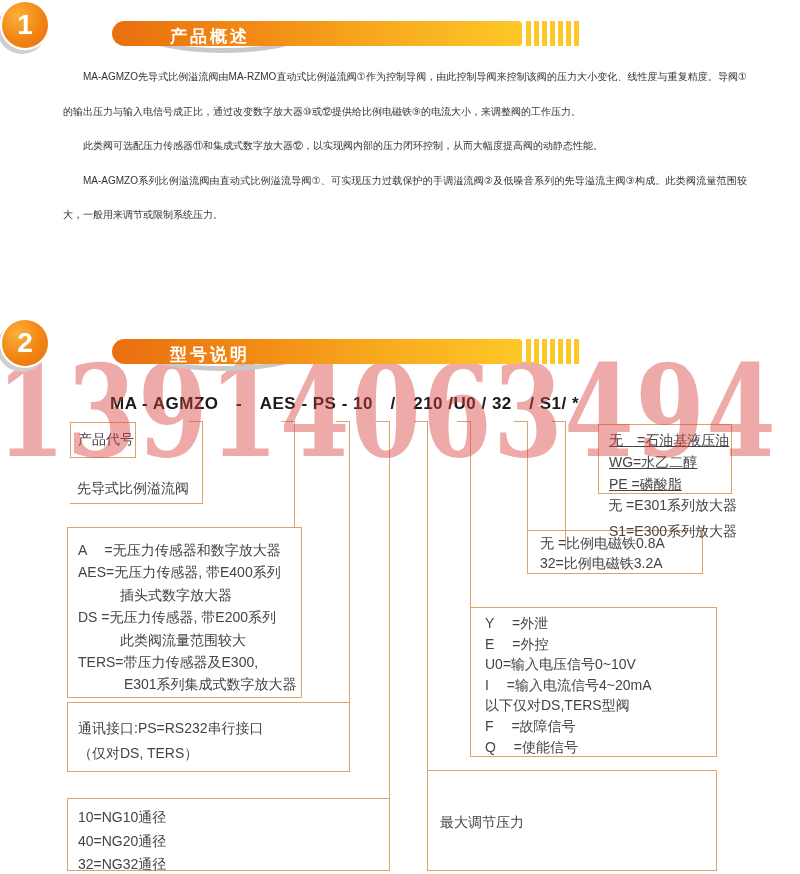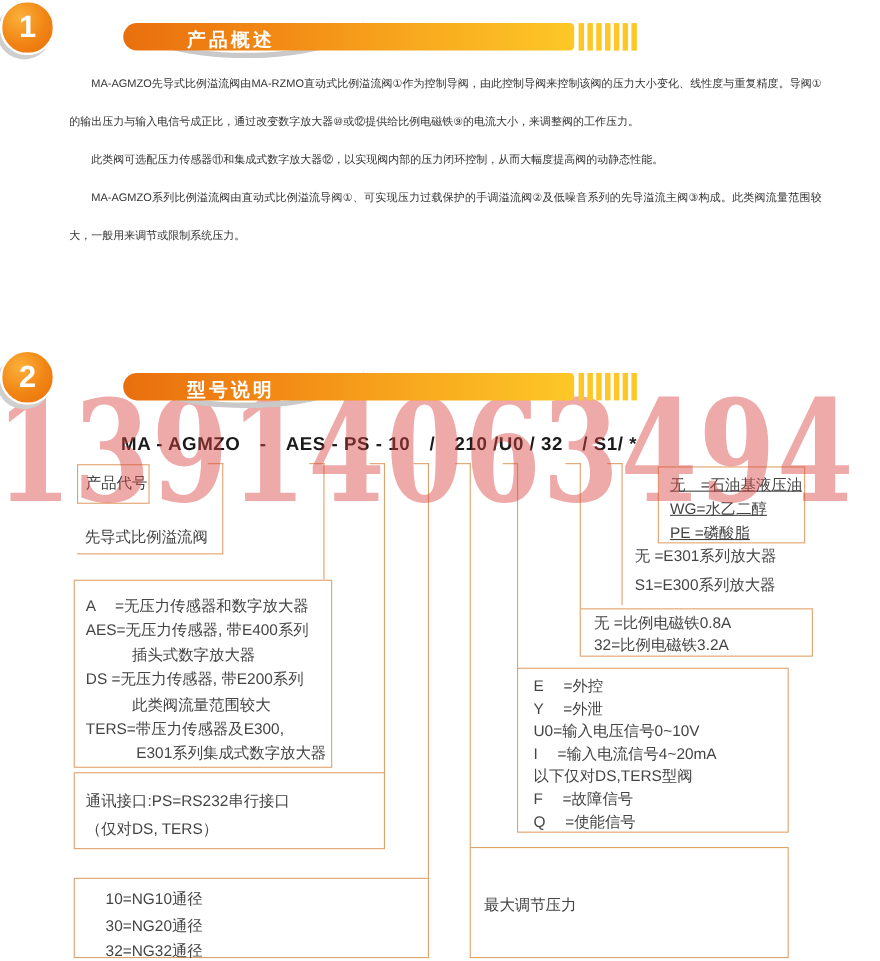--- a/index.html
+++ b/index.html
@@ -29,21 +29,21 @@
   
   #model-code{position:absolute;left:110px;top:392px;font-size:17px;font-weight:bold;
               color:#1a1a1a;letter-spacing:0.5px;white-space:pre;}
 
   
   .lbox{position:absolute;border:1px solid #e0a26b;font-size:14px;color:#444;
         white-space:pre;box-sizing:border-box;}
   .lbox .line{white-space:pre;}
   .conn{position:absolute;width:1px;background:#e0a26b;}
   .tick{position:absolute;height:1px;background:#e0a26b;}
-  .noborder{border:none;}
+  .noborder{border:none;text-align:right;}
   .prow{display:flex;justify-content:space-between;padding:0 28px 0 12px;}
 
   
   #watermark{position:absolute;left:-4px;top:336px;z-index:50;pointer-events:none;
              font-family:"DejaVu Serif","Liberation Serif",serif;font-weight:bold;
              font-size:128px;color:rgba(217,64,64,0.45);white-space:pre;
              transform:scaleX(0.78);transform-origin:left top;letter-spacing:2px;}
   .hdr{z-index:60;}
 </style>
 </head>
@@ -116,30 +116,30 @@
   <div class="tick" style="left:552px;top:421px;width:14px;"></div>
 
   <div class="lbox" style="left:70px;top:422px;width:66px;height:36px;padding:8px 0 0 7px;">产品代号</div>
 
   <div class="lbox" style="left:70px;top:468px;width:133px;height:36px;border-top:none;border-left:none;border-right:none;padding:12px 0 0 7px;">先导式比例溢流阀</div>
 
   <div class="lbox" style="left:67px;top:527px;width:235px;height:171px;padding:11px 0 0 10px;line-height:22.4px;"><div class="line">A　 =无压力传感器和数字放大器</div><div class="line">AES=无压力传感器, 带E400系列</div><div class="line">　　　插头式数字放大器</div><div class="line">DS =无压力传感器, 带E200系列</div><div class="line">　　　此类阀流量范围较大</div><div class="line">TERS=带压力传感器及E300,</div><div class="line">　　　 E301系列集成式数字放大器</div></div>
 
   <div class="lbox" style="left:67px;top:702px;width:283px;height:70px;padding:13px 0 0 10px;line-height:25px;"><div class="line">通讯接口:PS=RS232串行接口</div><div class="line">（仅对DS, TERS）</div></div>
 
-  <div class="lbox" style="left:67px;top:798px;width:323px;height:73px;padding:7px 0 0 28px;line-height:23.5px;"><div class="line">10=NG10通径</div><div class="line">30=NG20通径</div><div class="line">32=NG32通径</div></div>
+  <div class="lbox" style="left:67px;top:798px;width:323px;height:73px;padding:7px 0 0 10px;line-height:23.5px;"><div class="line">10=NG10通径</div><div class="line">40=NG20通径</div><div class="line">32=NG32通径</div></div>
 
   <div class="lbox" style="left:427px;top:770px;width:290px;height:101px;padding-top:3px;line-height:19.5px;">
     <div class="line" style="padding-left:12px;">最大调节压力</div>
     <div><div class="prow"><span>50</span><span>50bar</span></div></div>
   </div>
 
-  <div class="lbox" style="left:470px;top:607px;width:247px;height:150px;padding:5px 0 0 14px;line-height:20.6px;"><div class="line">E　 =外控</div><div class="line">Y　 =外泄</div><div class="line">U0=输入电压信号0~10V</div><div class="line">I　 =输入电流信号4~20mA</div><div class="line">以下仅对DS,TERS型阀</div><div class="line">F　 =故障信号</div><div class="line">Q　 =使能信号</div></div>
+  <div class="lbox" style="left:470px;top:607px;width:247px;height:150px;padding:5px 0 0 14px;line-height:20.6px;"><div class="line">Y　 =外泄</div><div class="line">E　 =外控</div><div class="line">U0=输入电压信号0~10V</div><div class="line">I　 =输入电流信号4~20mA</div><div class="line">以下仅对DS,TERS型阀</div><div class="line">F　 =故障信号</div><div class="line">Q　 =使能信号</div></div>
 
-  <div class="lbox" style="left:527px;top:553px;width:212px;height:44px;padding:3px 0 16px 12px;line-height:19.5px;"><div class="line">无 =比例电磁铁0.8A</div><div class="line">32=比例电磁铁3.2A</div></div>
+  <div class="lbox" style="left:527px;top:530px;width:176px;height:44px;padding:3px 0 16px 12px;line-height:19.5px;"><div class="line">无 =比例电磁铁0.8A</div><div class="line">32=比例电磁铁3.2A</div></div>
 
   <div class="lbox noborder" style="left:577px;top:492px;width:160px;height:56px;line-height:26px;"><div class="line">无 =E301系列放大器</div><div class="line">S1=E300系列放大器</div></div>
 
   <div class="lbox" style="left:598px;top:424px;width:134px;height:70px;padding:4px 0 0 10px;line-height:22px;text-decoration:underline;"><div class="line">无　=石油基液压油</div><div class="line">WG=水乙二醇</div><div class="line">PE =磷酸脂</div></div>
 
   <div id="watermark">13914063494</div>
 
 </div>
 
 </body></html>

